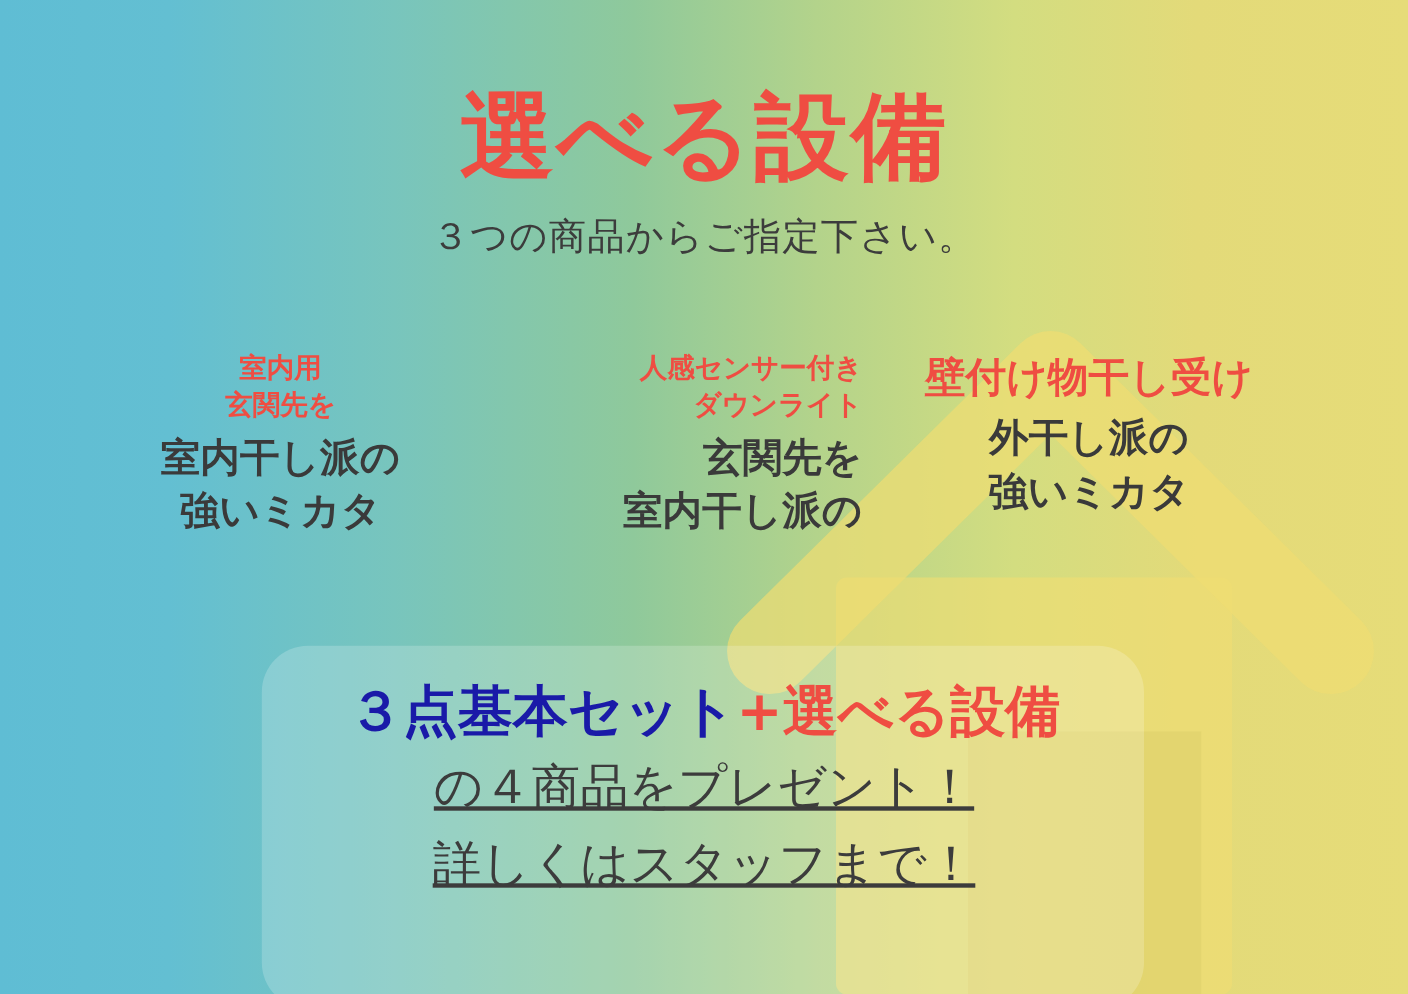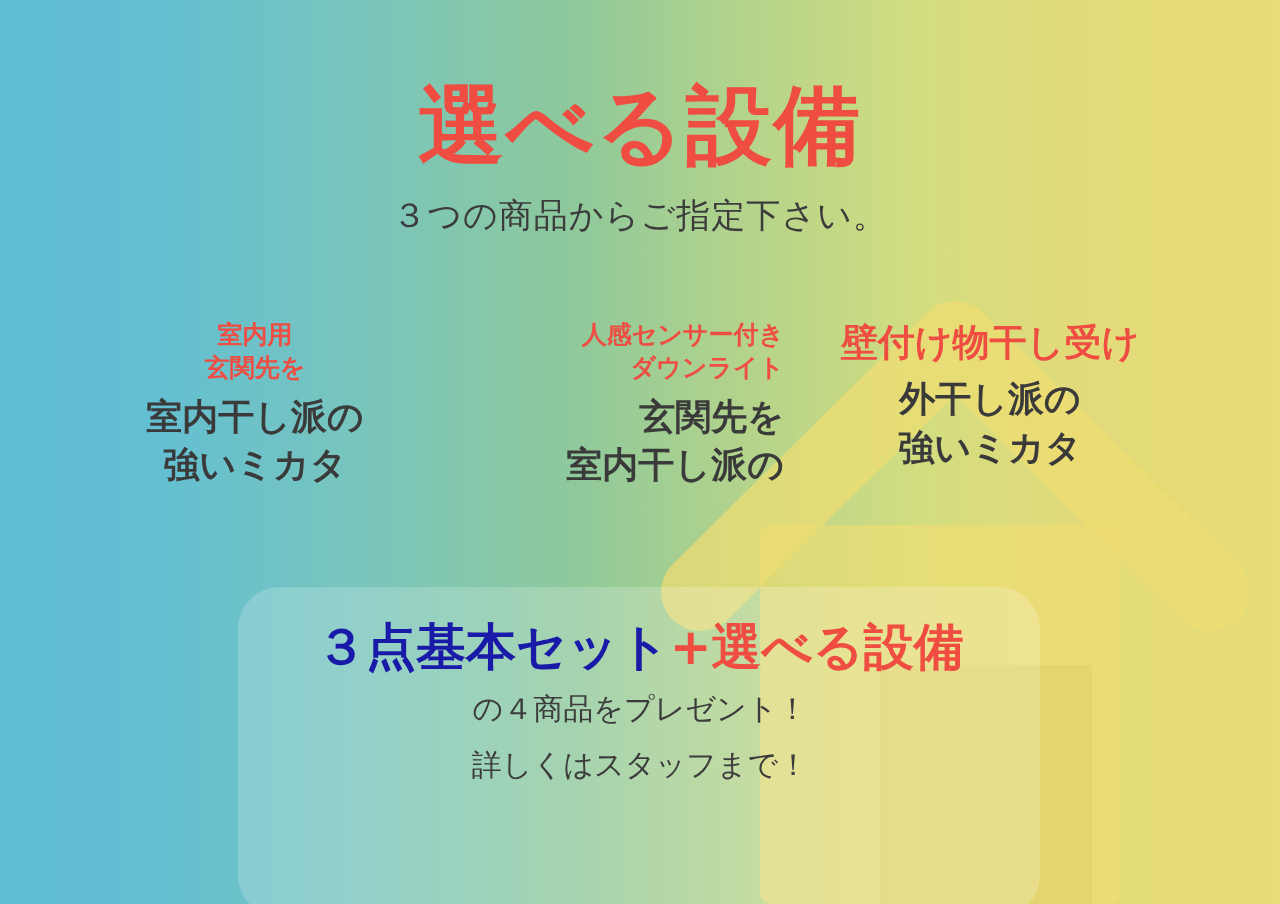--- a/index.html
+++ b/index.html
@@ -136,25 +136,26 @@
     line-height: 1.0;
     font-weight: bold;
     letter-spacing: 0px;
     white-space: nowrap;
   }
   .offer-headline .seg-blue { color: #1a1aa8; }
   .offer-headline .seg-red  { color: #ef4d42; }
 
   .offer-line {
     margin-top: 22px;
-    font-size: 30px;
+    font-size: 44px;
     line-height: 1.0;
     font-weight: normal;
     color: #3c3c3c;
     white-space: nowrap;
+    text-decoration: underline;
   }
   .offer-line.second { margin-top: 26px; }
 </style>
 </head>
 <body>
 
 <div id="poster">
 
   <div class="house-layer">
     <svg viewBox="0 0 1280 904" xmlns="http://www.w3.org/2000/svg" aria-hidden="true">

